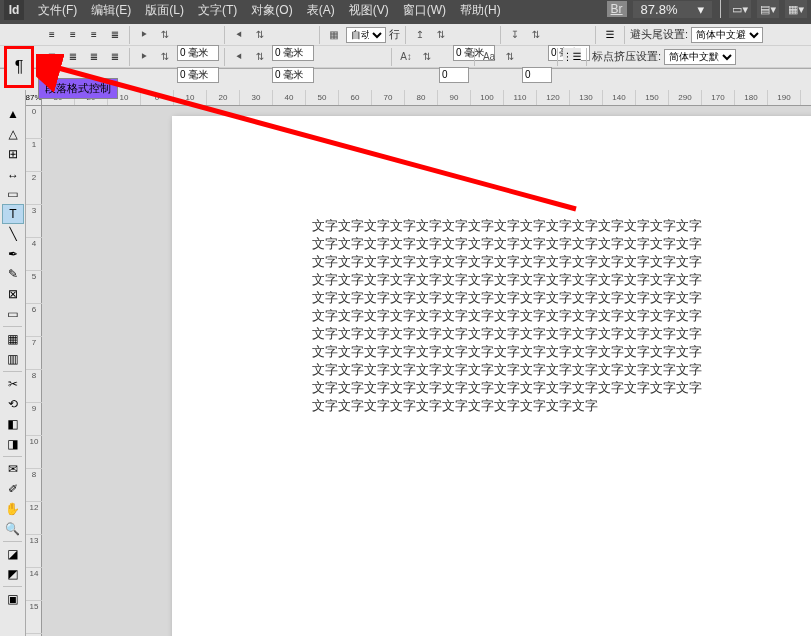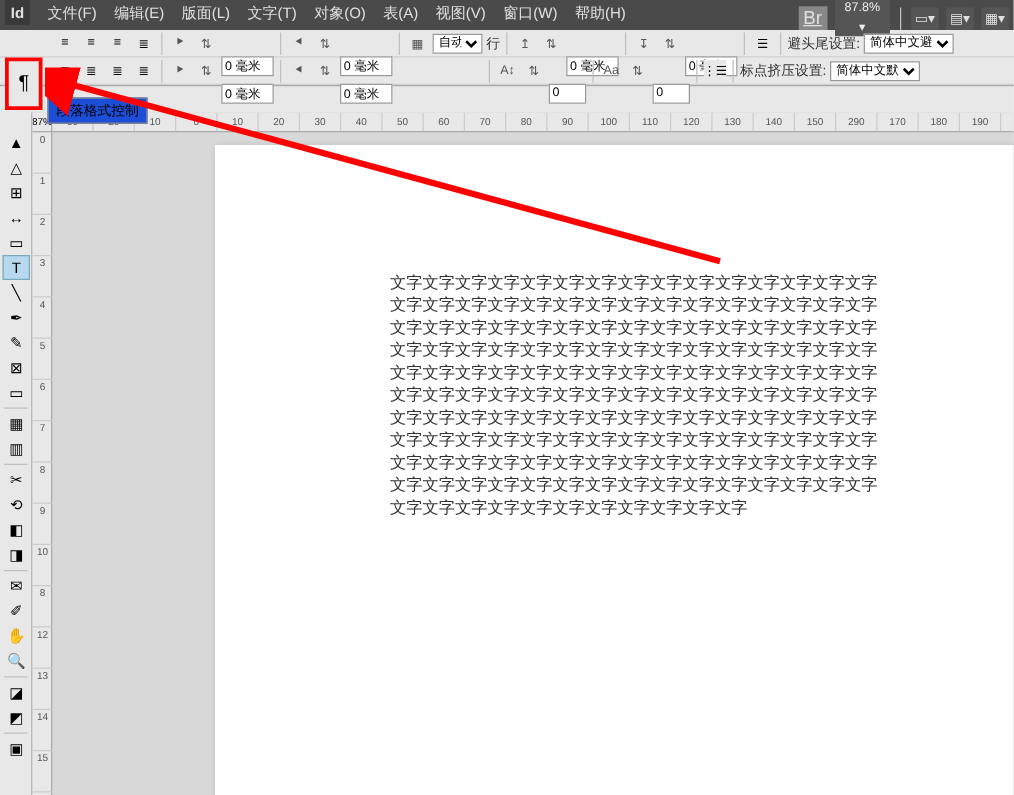--- a/index.html
+++ b/index.html
@@ -3,38 +3,38 @@
 <meta charset="utf-8">
 <style>
 * { margin: 0; padding: 0; box-sizing: border-box; font-family: "Microsoft YaHei", sans-serif; }
 body { background: #e8e8e8; width: 811px; height: 636px; overflow: hidden; position: relative; font-size: 11px; }
 
 
 .menu-bar { height: 24px; background: #4a4a4a; display: flex; align-items: flex-start; padding: 0 4px; color: #e0e0e0; gap: 2px; }
 .app-logo { width: 20px; height: 20px; background: #3a3a3a; display: flex; align-items: center; justify-content: center; font-weight: bold; font-size: 12px; margin-right: 6px; }
 .menu-item { padding: 2px 6px; cursor: default; font-size: 12px; }
 .menu-right { margin-left: auto; display: flex; align-items: center; gap: 6px; }
-.br-badge { background: #888; padding: 1px 4px; font-size: 15px; text-decoration: underline; }
-.zoom-dd { background: #555; color: #eee; padding: 1px 8px; font-size: 10px; display: flex; align-items: center; gap: 4px; flex-direction: column; }
+.br-badge { background: #888; padding: 1px 4px; font-size: 12px; text-decoration: underline; }
+.zoom-dd { background: #555; color: #eee; padding: 1px 8px; font-size: 13px; display: flex; align-items: center; gap: 20px; }
 .menu-icon { width: 22px; height: 18px; background: #555; display: flex; align-items: center; justify-content: center; font-size: 11px; }
 
 
 .ctrl-panel { background: #e8e8e8; border-bottom: 1px solid #aaa; }
 .ctrl-row { height: 22px; display: flex; align-items: center; padding: 1px 2px; gap: 3px; border-bottom: 1px solid #d0d0d0; }
 .para-handle { width: 30px; height: 42px; border: 3px solid red; background: #e8e8e8; display: flex; align-items: center; justify-content: center; font-size: 16px; position: absolute; left: 4px; top: 46px; z-index: 20; }
 .align-btn { width: 18px; height: 18px; background: #e8e8e8; border: 1px solid transparent; display: flex; align-items: center; justify-content: center; font-size: 10px; cursor: pointer; }
 .sep { width: 1px; height: 18px; background: #c0c0c0; margin: 0 2px; }
 .field-lbl { width: 18px; height: 18px; display: flex; align-items: center; justify-content: center; font-size: 10px; color: #555; }
 .field-input { width: 42px; height: 16px; background: #fff; border: 1px solid #999; font-size: 10px; padding: 0 2px; margin-top: 36px; }
 .dd { width: 40px; height: 16px; background: #fff; border: 1px solid #999; font-size: 10px; }
 .lbl-text { font-size: 11px; color: #333; }
 .dd-wide { width: 72px; height: 16px; background: #fff; border: 1px solid #999; font-size: 10px; }
 
 
-.tooltip { position: absolute; left: 38px; top: 78px; background: #1d4ed8; border: 1px solid #888; padding: 2px 6px; font-size: 11px; z-index: 15; }
+.tooltip { position: absolute; left: 38px; top: 78px; background: #8b5cf6; border: 1px solid #888; padding: 2px 6px; font-size: 11px; z-index: 15; }
 
 
 .doc-area { position: absolute; left: 26px; top: 90px; right: 0; bottom: 0; background: #d8d8d8; overflow: hidden; }
 .ruler-h { position: absolute; left: 16px; right: 0; top: 0; height: 16px; background: #e8e8e8; border-bottom: 1px solid #999; display: flex; font-size: 8px; color: #555; }
 .ruler-h .rmark { width: 33px; text-align: center; border-right: 1px solid #ccc; line-height: 16px; position: relative; }
 .ruler-v { position: absolute; left: 0; top: 16px; bottom: 0; width: 16px; background: #e8e8e8; border-right: 1px solid #999; font-size: 8px; color: #555; }
 .ruler-v .rmark { height: 33px; text-align: center; border-bottom: 1px solid #ccc; width: 16px; display: flex; align-items: flex-start; justify-content: center; padding-top: 1px; }
 .ruler-corner { position: absolute; left: 0; top: 0; width: 16px; height: 16px; background: #e8e8e8; border-right: 1px solid #999; border-bottom: 1px solid #999; font-size: 8px; display: flex; align-items: center; justify-content: center; }
 
 .canvas { position: absolute; left: 16px; top: 16px; right: 0; bottom: 0; background: #d8d8d8; overflow: hidden; }

